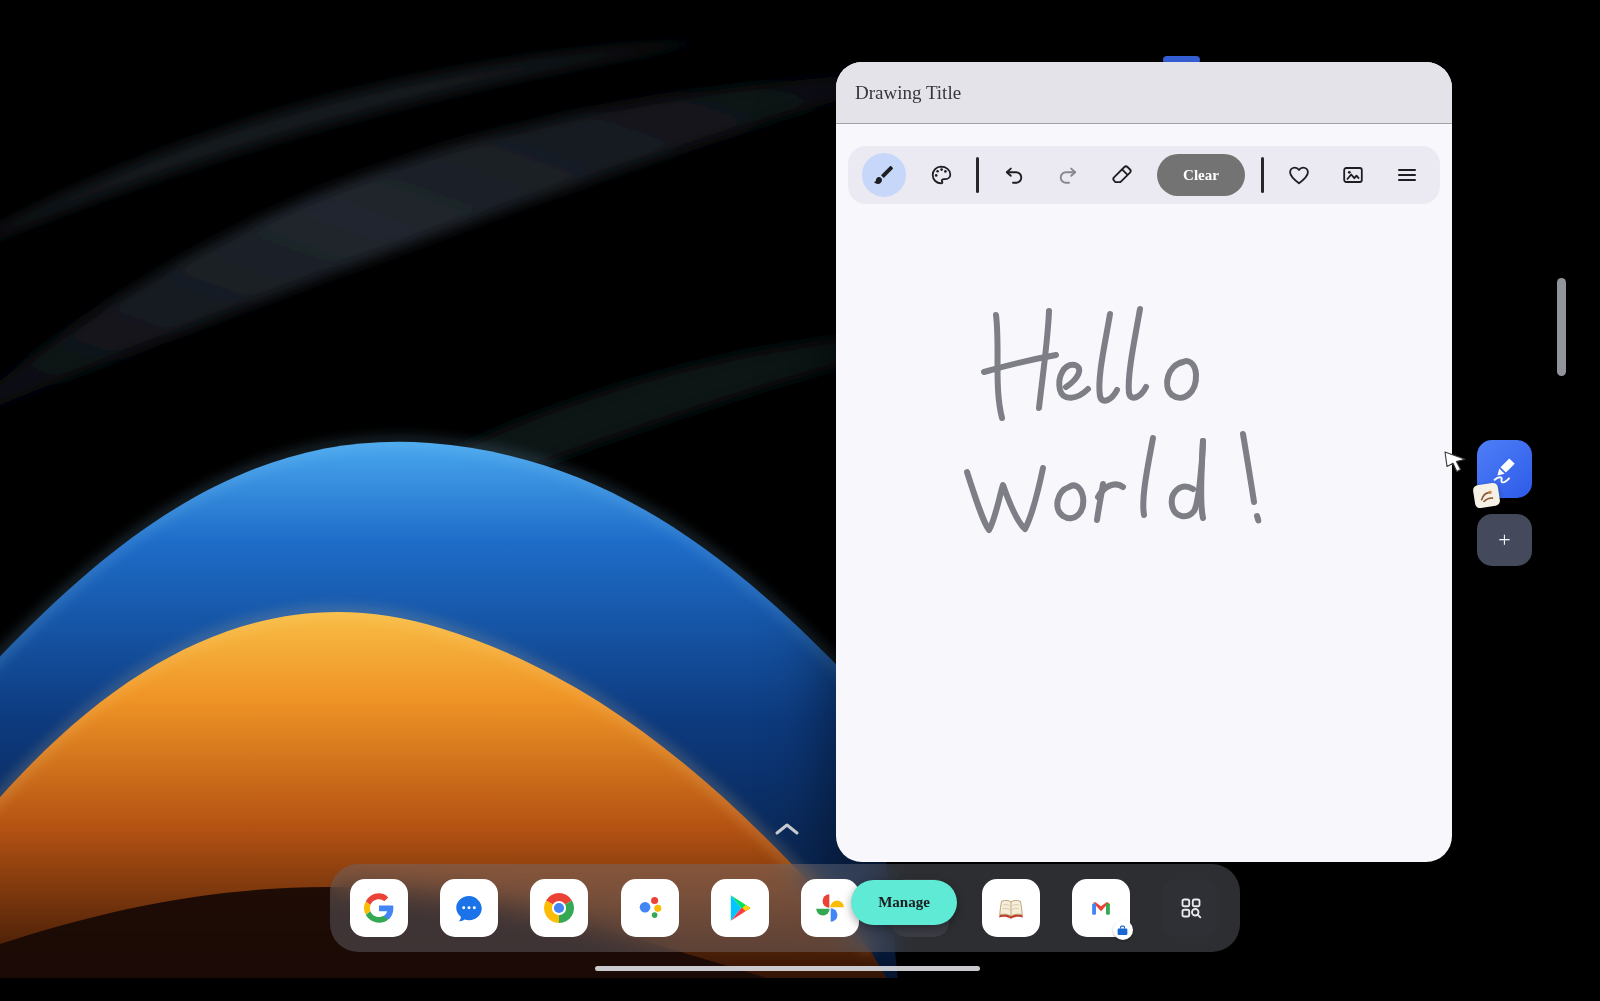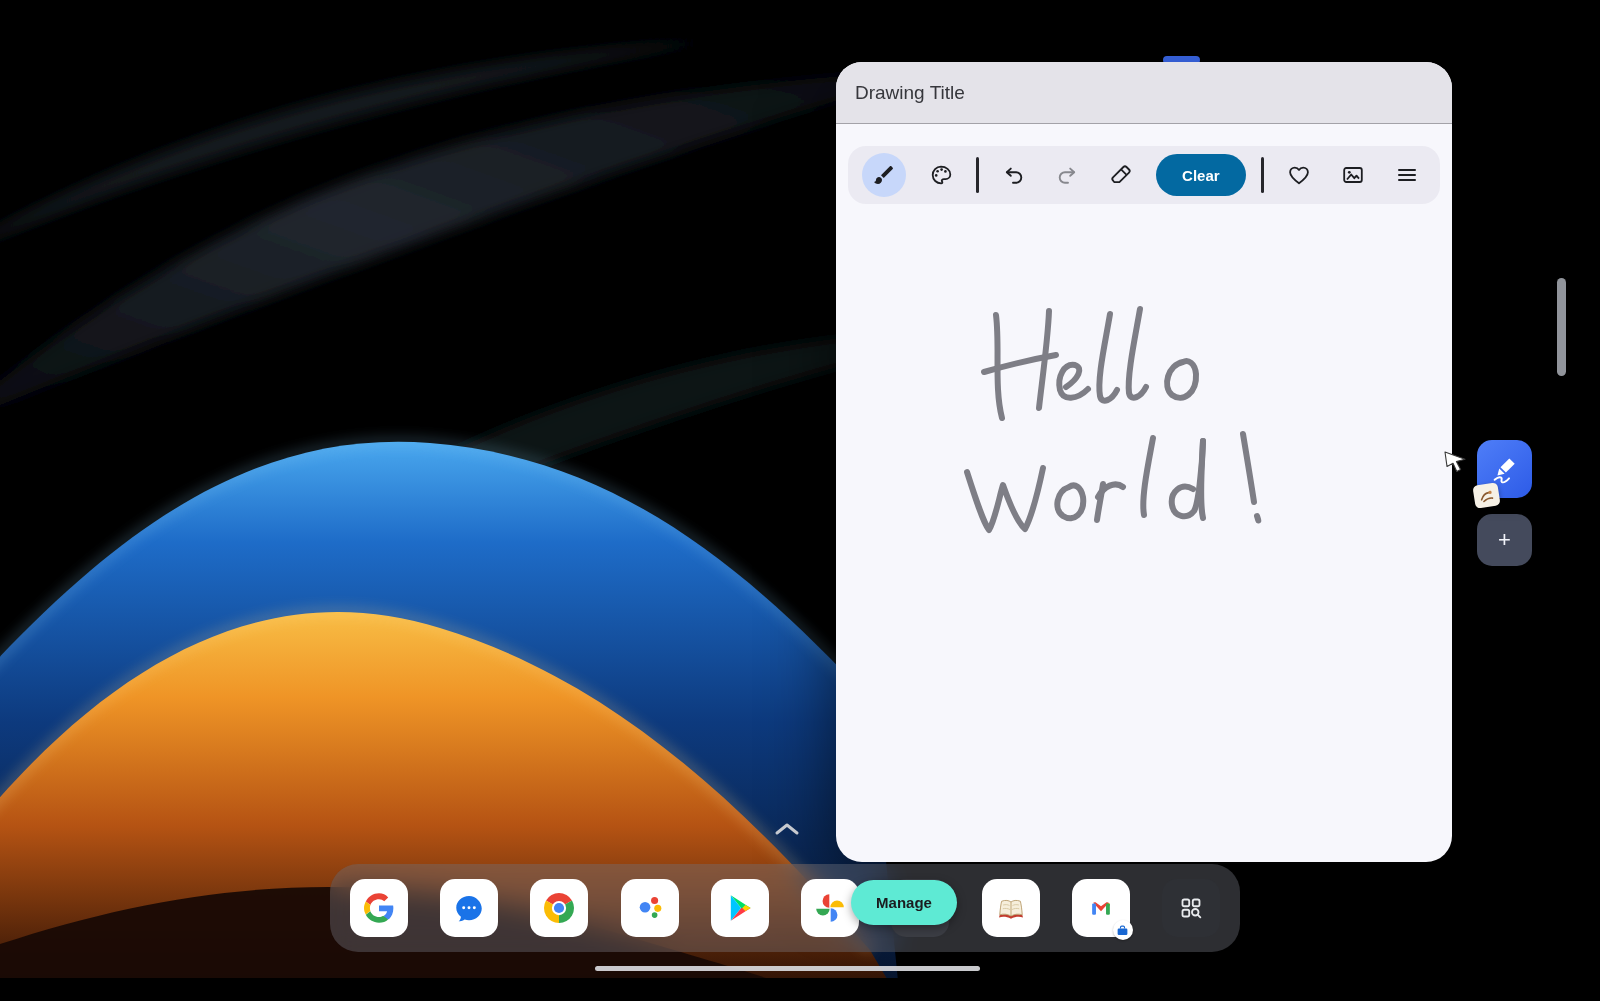--- a/index.html
+++ b/index.html
@@ -1,27 +1,27 @@
 <!DOCTYPE html>
 <html><head>
 <meta charset="utf-8">
 <style>
   html,body{margin:0;padding:0;background:#000;}
-  #stage{position:relative;width:1600px;height:978px;overflow:hidden;font-family:Liberation Sans, sans-serif;background:#000;}
+  #stage{position:relative;width:1600px;height:978px;overflow:hidden;font-family:Liberation Serif, serif;background:#000;}
   .wallpaper{position:absolute;inset:0;z-index:0;}
 
   
   .app-window{position:absolute;left:836px;top:62px;width:616px;height:800px;border-radius:26px;background:#f7f7fc;box-shadow:0 26px 70px rgba(0,0,0,.6);z-index:5;}
   .titlebar{height:62px;background:#e4e3e9;border-bottom:1px solid #a3a2a8;border-radius:26px 26px 0 0;display:flex;align-items:center;padding:0 19px;box-sizing:border-box;}
   .titlebar-text{font-size:19px;color:#36373c;}
   .toolbar{position:absolute;left:12px;top:84px;right:12px;height:58px;background:#ebeaf2;border-radius:18px;display:flex;align-items:center;justify-content:space-between;padding:0 14px;box-sizing:border-box;z-index:2;}
   .tbtn{width:38px;height:38px;border-radius:50%;display:flex;align-items:center;justify-content:center;flex:0 0 auto;cursor:pointer;}
   .tbtn.selected{width:44px;height:44px;background:#c7d7fa;}
   .tdiv{width:3px;height:36px;background:#26262b;border-radius:2px;flex:0 0 auto;}
-  .clear-btn{height:42px;padding:0 26px;border-radius:21px;background:#0369a1;color:#fff;font-size:15px;font-weight:bold;display:flex;align-items:center;border:none;flex:0 0 auto;cursor:pointer;font-family:inherit;}
+  .clear-btn{height:42px;padding:0 26px;border-radius:21px;background:#737373;color:#fff;font-size:15px;font-weight:bold;display:flex;align-items:center;border:none;flex:0 0 auto;cursor:pointer;font-family:inherit;}
   .canvas{position:absolute;left:0;top:63px;width:616px;height:737px;border-radius:0 0 26px 26px;z-index:1;}
   .drag-pill{position:absolute;left:1163px;top:56px;width:37px;height:8px;border-radius:4px;background:#3c6bf0;z-index:4;}
 
   
   .dock{position:absolute;left:330px;top:864px;width:910px;height:88px;border-radius:28px;background:rgba(118,120,131,.38);backdrop-filter:blur(14px);display:flex;align-items:center;justify-content:space-between;padding:0 20px;box-sizing:border-box;z-index:6;}
   .dock-tile{width:58px;height:58px;border-radius:15px;background:#fff;display:flex;align-items:center;justify-content:center;position:relative;flex:0 0 auto;cursor:pointer;}
   .dock-tile.dark{background:#3b3d44;}
   .dock-tile.darker{background:#2e3035;}
   .work-badge{position:absolute;right:-3px;bottom:-3px;width:20px;height:20px;border-radius:50%;background:#fff;display:flex;align-items:center;justify-content:center;box-shadow:0 1px 2px rgba(0,0,0,.3);}
   .manage-pill{position:absolute;left:851px;top:880px;width:106px;height:45px;border-radius:23px;background:#5eead4;display:flex;align-items:center;justify-content:center;font-size:15px;font-weight:600;color:#1b1c1f;z-index:7;box-shadow:0 3px 10px rgba(0,0,0,.35);cursor:pointer;}

